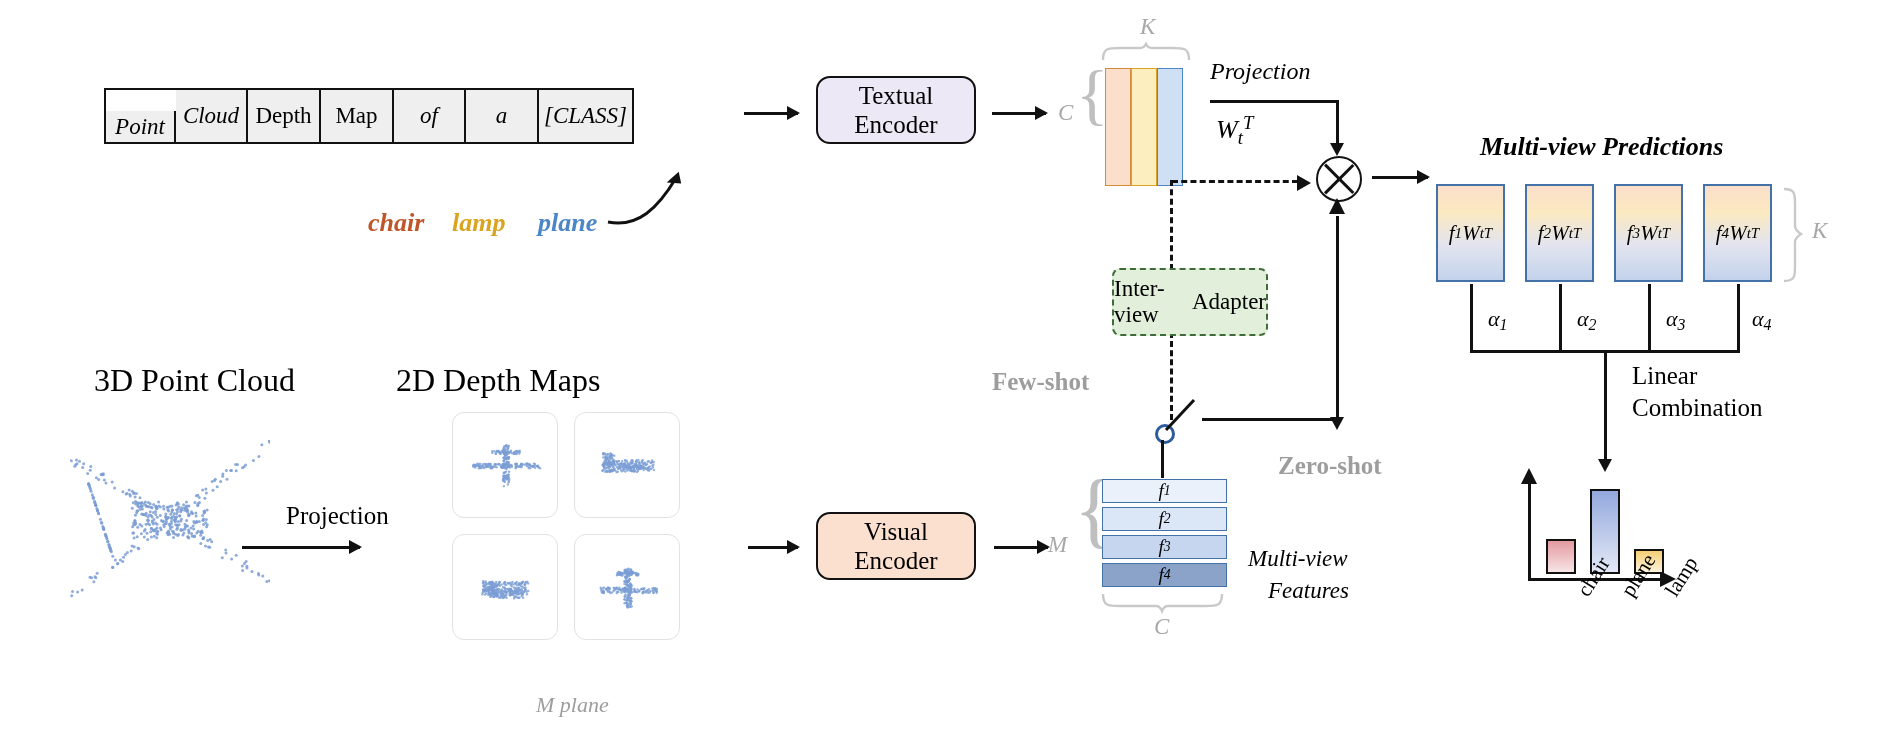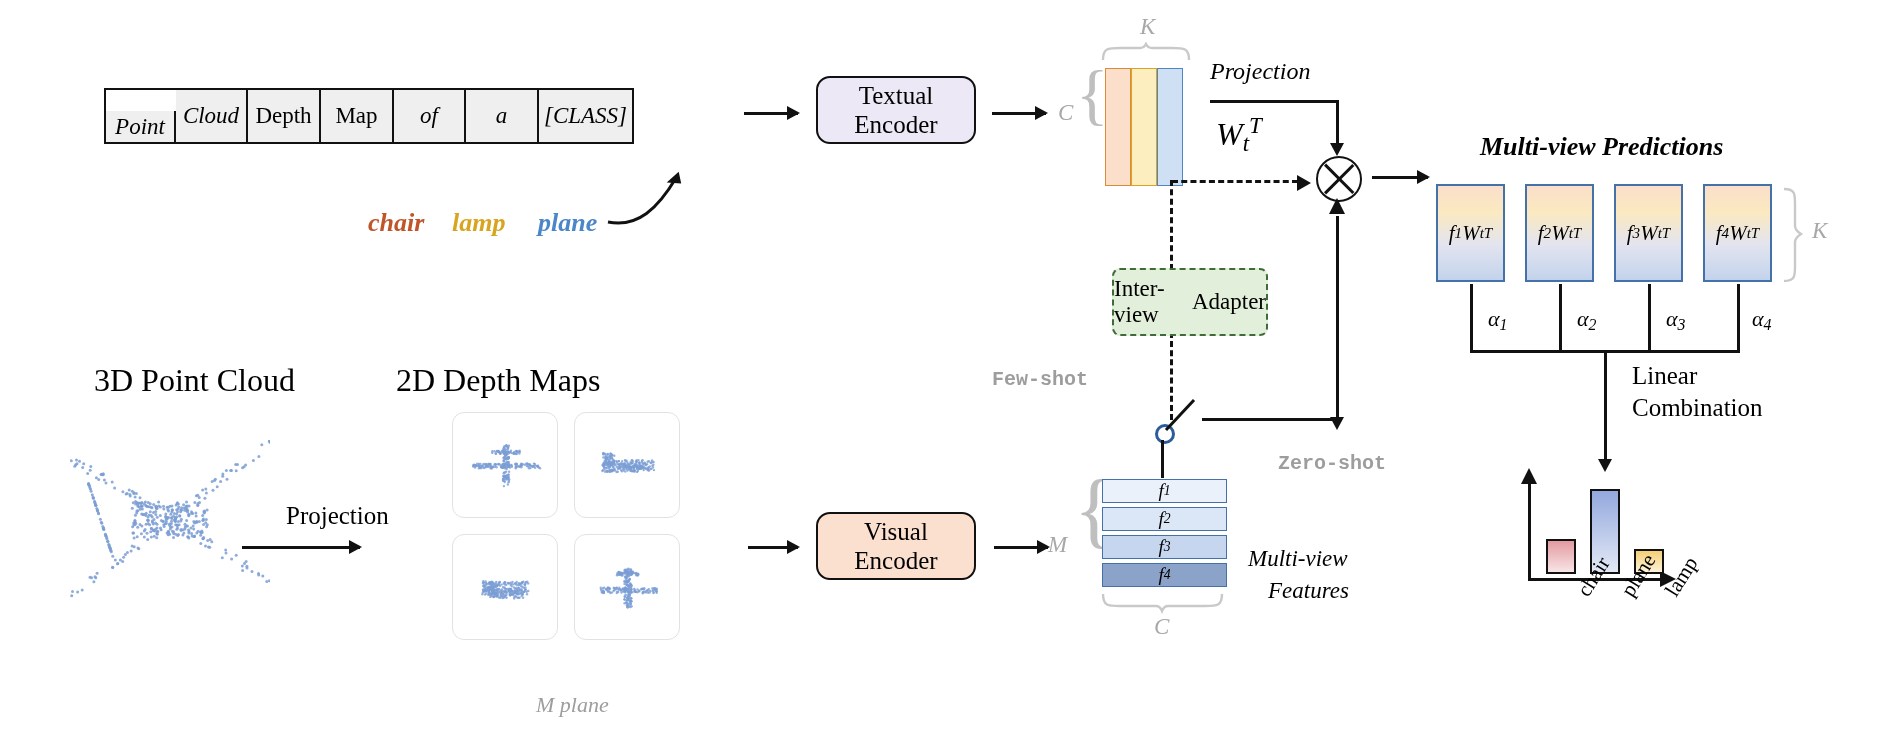--- a/index.html
+++ b/index.html
@@ -53,22 +53,22 @@
   #inter-view-adapter{left:1112px;top:268px;width:152px;height:64px;background:#e2efda;
      border:2.5px dashed #3f6b38;border-radius:8px;
      display:flex;align-items:center;justify-content:center;
      font-size:23px;line-height:1.15;}
   .dash-v{width:0;border-left:3px dashed #111;}
   .dash-h{height:0;border-top:3px dashed #111;}
   .dash-h::after{content:"";position:absolute;right:-13px;top:-8.5px;
      border-left:14px solid #111;border-top:8px solid transparent;border-bottom:8px solid transparent;}
 
   
-  .stagelabel{color:#9d9d9d;font-weight:700;font-size:20px;
-     font-family:Liberation Mono, monospace;}
+  .stagelabel{color:#9d9d9d;font-weight:700;font-size:25px;
+     font-family:Liberation Serif, serif;}
 
   
   #feature-stack{left:1102px;top:479px;width:125px;}
   #feature-stack .frow{height:24px;border:1.6px solid #4472a8;box-sizing:border-box;
      display:flex;align-items:center;justify-content:center;font-size:19px;margin-bottom:4px;
      font-style:italic;}
 
   
   #switch-knob{left:1155px;top:424px;width:14px;height:14px;border:3px solid #2b5c9b;border-radius:50%;}
 
@@ -125,21 +125,21 @@
 <svg class="abs" style="left:1100px;top:42px;width:92px;height:20px;">
   <path d="M3,18 C3,6 8,6 20,6 L40,6 C44,6 46,2 46,2 C46,2 48,6 52,6 L72,6 C84,6 89,6 89,18" stroke="#c9c9c9" stroke-width="2.4" fill="none"></path>
 </svg>
 <div class="abs" id="classifier-matrix">
     <div style="background: rgb(251, 223, 203); border: 1.8px solid rgb(217, 139, 58);"></div>
     <div style="background: rgb(253, 238, 192); border: 1.8px solid rgb(217, 165, 32);"></div>
     <div style="background: rgb(207, 224, 245); border: 1.8px solid rgb(74, 134, 200);"></div>
   </div>
 
 <div class="abs ital" style="left:1210px;top:58px;font-size:24px;">Projection</div>
-<div class="abs ital" style="left:1216px;top:112px;font-size:32px;">W<span class="sub">t</span><span class="sup">T</span></div>
+<div class="abs ital" style="left:1216px;top:112px;font-size:26px;">W<span class="sub">t</span><span class="sup">T</span></div>
 
 <div class="abs plainline-h" style="left:1210px;top:100px;width:128px;"></div>
 <div class="abs arrow-v" style="left:1336px;top:100px;height:44px;"></div>
 
 <div class="abs" id="mult-node"></div>
 <div class="abs arrow-h" style="left:1372px;top:176px;width:56px;"></div>
 
 <div class="abs dash-h" style="left:1172px;top:180px;width:126px;"></div>
 <div class="abs dash-v" style="left:1170px;top:180px;height:90px;"></div>
 <div class="abs dash-v" style="left:1170px;top:332px;height:88px;"></div>

